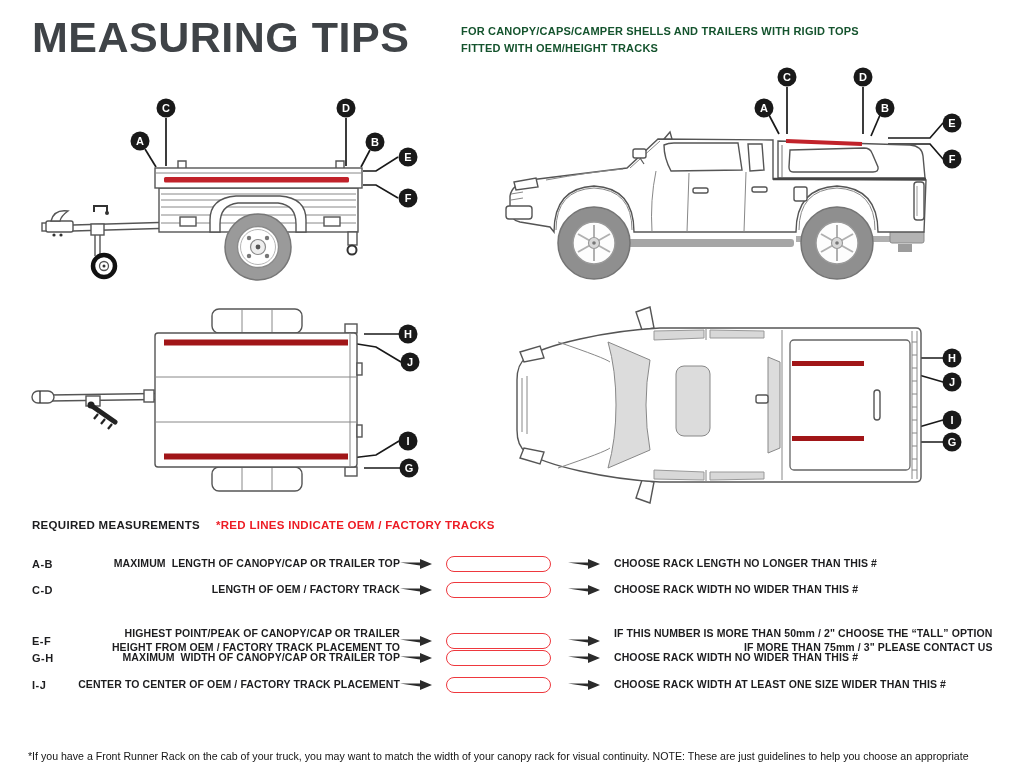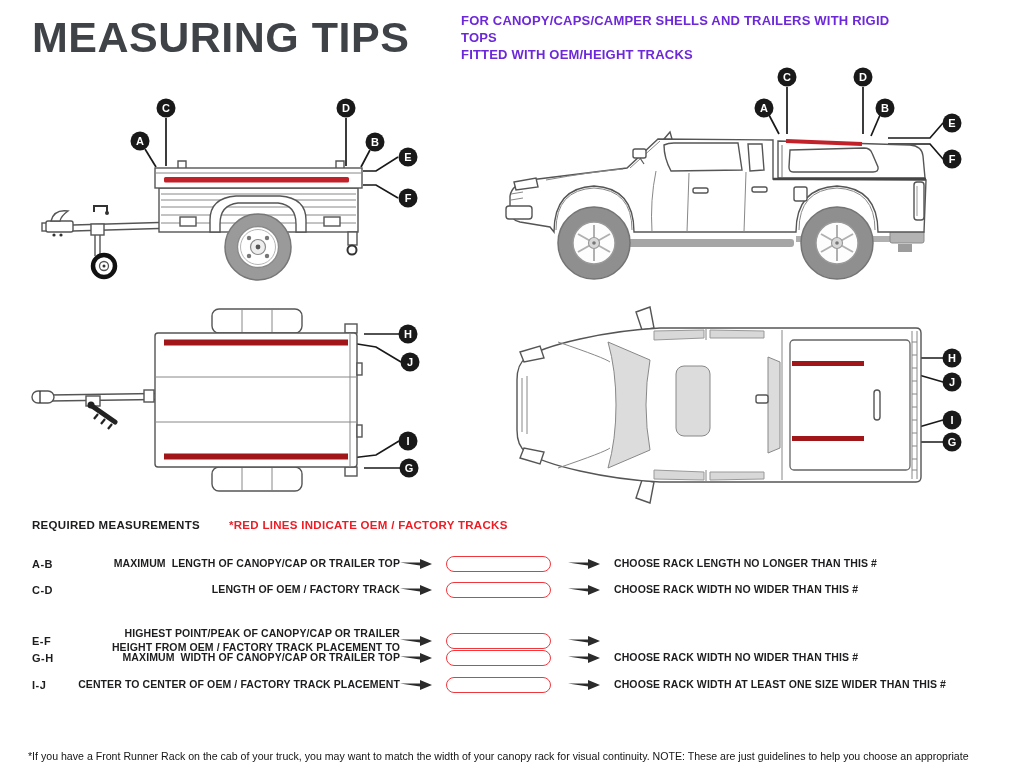--- a/index.html
+++ b/index.html
@@ -1,24 +1,24 @@
 <!DOCTYPE html>
 <html><head>
 <meta charset="utf-8">
 <style>
   html,body{margin:0;padding:0;background:#fff;}
   body{width:1024px;height:768px;overflow:hidden;font-family:"Liberation Sans",sans-serif;}
   #stage{position:relative;width:924px;height:768px;background:#ffffff;}
   .abs{position:absolute;}
 
   #page-title{left:32px;top:13px;font-size:43px;font-weight:bold;letter-spacing:.5px;color:#3f4347;}
-  #subtitle{left:461px;top:12px;font-size:13px;font-weight:bold;line-height:17px;color:#6d28d9;letter-spacing:.2px;}
+  #subtitle{left:461px;top:23px;font-size:11px;font-weight:bold;line-height:17px;color:#14532d;letter-spacing:.2px;}
 
   #legend{left:32px;top:519px;font-size:11.5px;font-weight:bold;letter-spacing:.3px;color:#1d1d1f;white-space:pre;}
-  #legend .red{color:#ed1c24;margin-left:29px;}
+  #legend .red{color:#ed1c24;margin-left:16px;}
 
   .mrow{position:absolute;left:32px;display:grid;grid-template-columns:38px 330px 46px 122px 46px auto;align-items:center;}
   .mlabel{font-size:11px;font-weight:bold;letter-spacing:.5px;color:#1d1d1f;}
   .mdesc,.mres{font-size:10.5px;font-weight:bold;line-height:13.5px;letter-spacing:.1px;color:#1d1d1f;white-space:pre;text-align:right;}
   .pill{width:103px;height:14px;border:1.7px solid #ee383e;border-radius:10px;background:#fff;}
   .arrwrap{line-height:0;}
 
   #footnote{left:28px;top:723px;font-size:10.6px;line-height:13.5px;color:#141414;white-space:pre;}
 
   svg text.blt{font-family:"Liberation Sans",sans-serif;font-size:11px;font-weight:bold;fill:#ffffff;}
@@ -384,20 +384,24 @@
       <div class="mdesc">HIGHEST POINT/PEAK OF CANOPY/CAP OR TRAILER</div>
       <div class="mdesc">HEIGHT FROM OEM / FACTORY TRACK PLACEMENT TO</div>
     </div>
     <div class="arrwrap"><svg width="32" height="10" viewBox="0 0 32 10">
           <path d="M0,3.6 H20 V0 L32,5 L20,10 V6.4 Z" fill="#2b2b2b"></path>
         </svg></div>
     <div class="pill"></div>
     <div class="arrwrap"><svg width="32" height="10" viewBox="0 0 32 10">
           <path d="M0,3.6 H20 V0 L32,5 L20,10 V6.4 Z" fill="#2b2b2b"></path>
         </svg></div>
+    <div>
+      <div class="mres">IF THIS NUMBER IS MORE THAN 50mm / 2" CHOOSE THE “TALL” OPTION</div>
+      <div class="mres">IF MORE THAN 75mm / 3" PLEASE CONTACT US</div>
+    </div>
   </div>
 
   <div class="mrow" style="top:650px">
     <div class="mlabel">G-H</div>
     <div class="mdesc">MAXIMUM  WIDTH OF CANOPY/CAP OR TRAILER TOP</div>
     <div class="arrwrap"><svg width="32" height="10" viewBox="0 0 32 10">
           <path d="M0,3.6 H20 V0 L32,5 L20,10 V6.4 Z" fill="#2b2b2b"></path>
         </svg></div>
     <div class="pill"></div>
     <div class="arrwrap"><svg width="32" height="10" viewBox="0 0 32 10">

